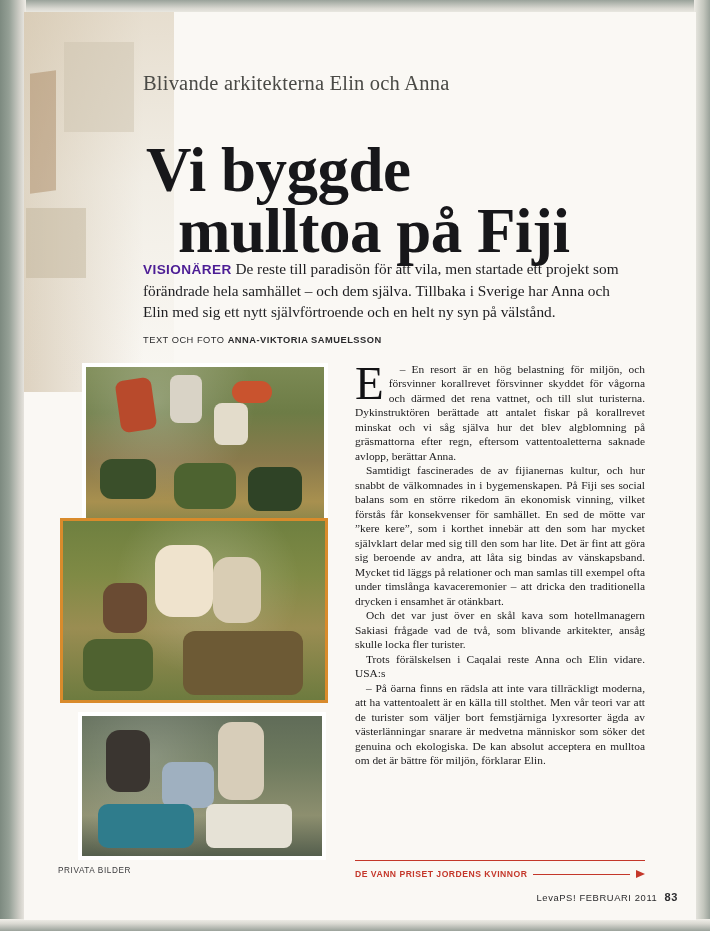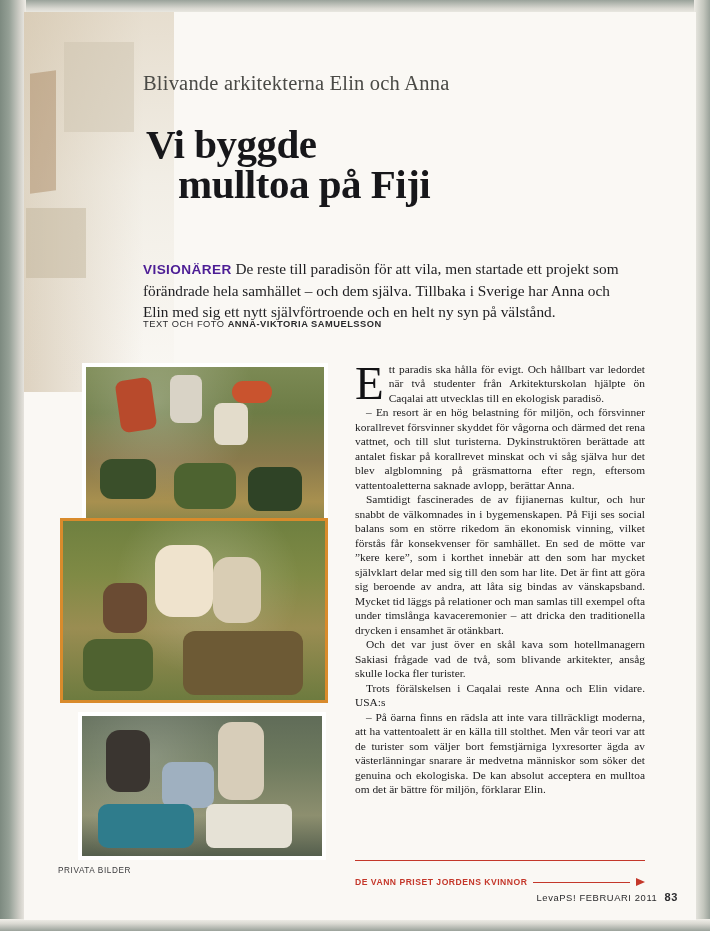--- a/index.html
+++ b/index.html
@@ -74,21 +74,21 @@
     left: 143px; top: 72px;
     width: 520px;
     font-size: 20.5px;
     color: #4a4a46;
     letter-spacing: 0.2px;
   }
   .headline {
     position: absolute;
     left: 146px; top: 98px;
     width: 530px;
-    font-size: 41px;
+    font-size: 63px;
     line-height: 0.97;
     color: #17171a;
     letter-spacing: -0.5px;
   }
   .headline .l2 { display: block; padding-left: 32px; }
 
   .deck {
     position: absolute;
     left: 143px; top: 258px;
     width: 485px;
@@ -98,21 +98,21 @@
   }
   .deck .visionarer {
     color: #4c1d95;
     font-family: "Liberation Sans", sans-serif;
     font-weight: bold;
     font-size: 13.6px;
     letter-spacing: 0.4px;
   }
   .byline {
     position: absolute;
-    left: 143px; top: 319px;
+    left: 143px; top: 335px;
     font-family: "Liberation Sans", sans-serif;
     font-size: 9.3px;
     letter-spacing: 0.5px;
     color: #2a2a2c;
   }
   .byline b { font-weight: bold; }
 
   
   .photo {
     position: absolute;
@@ -197,21 +197,21 @@
     font-family: "Liberation Serif", serif;
     color: #121214;
   }
 
   
   .teaser {
     position: absolute;
     left: 355px; top: 860px;
     width: 290px;
     border-top: 1.5px solid #c4372a;
-    padding-top: 16px;
+    padding-top: 8px;
   }
   .teaser-row {
     display: flex;
     align-items: center;
     gap: 6px;
   }
   .teaser-label {
     font-family: "Liberation Sans", sans-serif;
     font-size: 8.6px;
     font-weight: bold;
@@ -300,21 +300,21 @@
     <div class="blob p3-b"></div>
     <div class="blob p3-c"></div>
     <div class="blob p3-d"></div>
     <div class="blob p3-e"></div>
     <div class="frame"></div>
   </div>
 
   <div class="photo-credit">PRIVATA BILDER</div>
 
   <div class="body-col">
-    <p class="first"><span class="dropcap">E</span><span>tt paradis ska hålla för evigt. Och hållbart var ledordet när två studenter från Arkitekturskolan hjälpte ön Caqalai att utvecklas till en ekologisk paradisö.</span></p>
+    <p class="first"><span class="dropcap">E</span></p>
     <p><span>– En resort är en hög belastning för miljön, och försvinner korallrevet försvinner skyddet för vågorna och därmed det rena vattnet, och till slut turisterna. Dykinstruktören berättade att antalet fiskar på korallrevet minskat och vi såg själva hur det blev algblomning på gräsmattorna efter regn, eftersom vattentoaletterna saknade avlopp, berättar Anna.</span></p>
     <p><span>Samtidigt fascinerades de av fijianernas kultur, och hur snabbt de välkomnades in i bygemenskapen. På Fiji ses social balans som en större rikedom än ekonomisk vinning, vilket förstås får konsekvenser för samhället. En sed de mötte var ”kere kere”, som i korthet innebär att den som har mycket självklart delar med sig till den som har lite. Det är fint att göra sig beroende av andra, att låta sig bindas av vänskapsband. Mycket tid läggs på relationer och man samlas till exempel ofta under timslånga kavaceremonier – att dricka den traditionella drycken i ensamhet är otänkbart.</span></p>
     <p><span>Och det var just över en skål kava som hotellmanagern Sakiasi frågade vad de två, som blivande arkitekter, ansåg skulle locka fler turister.</span></p>
     <p><span>Trots förälskelsen i Caqalai reste Anna och Elin vidare. USA:s</span></p>
     <p><span>– På öarna finns en rädsla att inte vara tillräckligt moderna, att ha vattentoalett är en källa till stolthet. Men vår teori var att de turister som väljer bort femstjärniga lyxresorter ägda av västerlänningar snarare är medvetna människor som söker det genuina och ekologiska. De kan absolut acceptera en mulltoa om det är bättre för miljön, förklarar Elin.</span></p>
   </div>
 
   <div class="teaser">
     <div class="teaser-row">
       <span class="teaser-label">DE VANN PRISET JORDENS KVINNOR</span>

